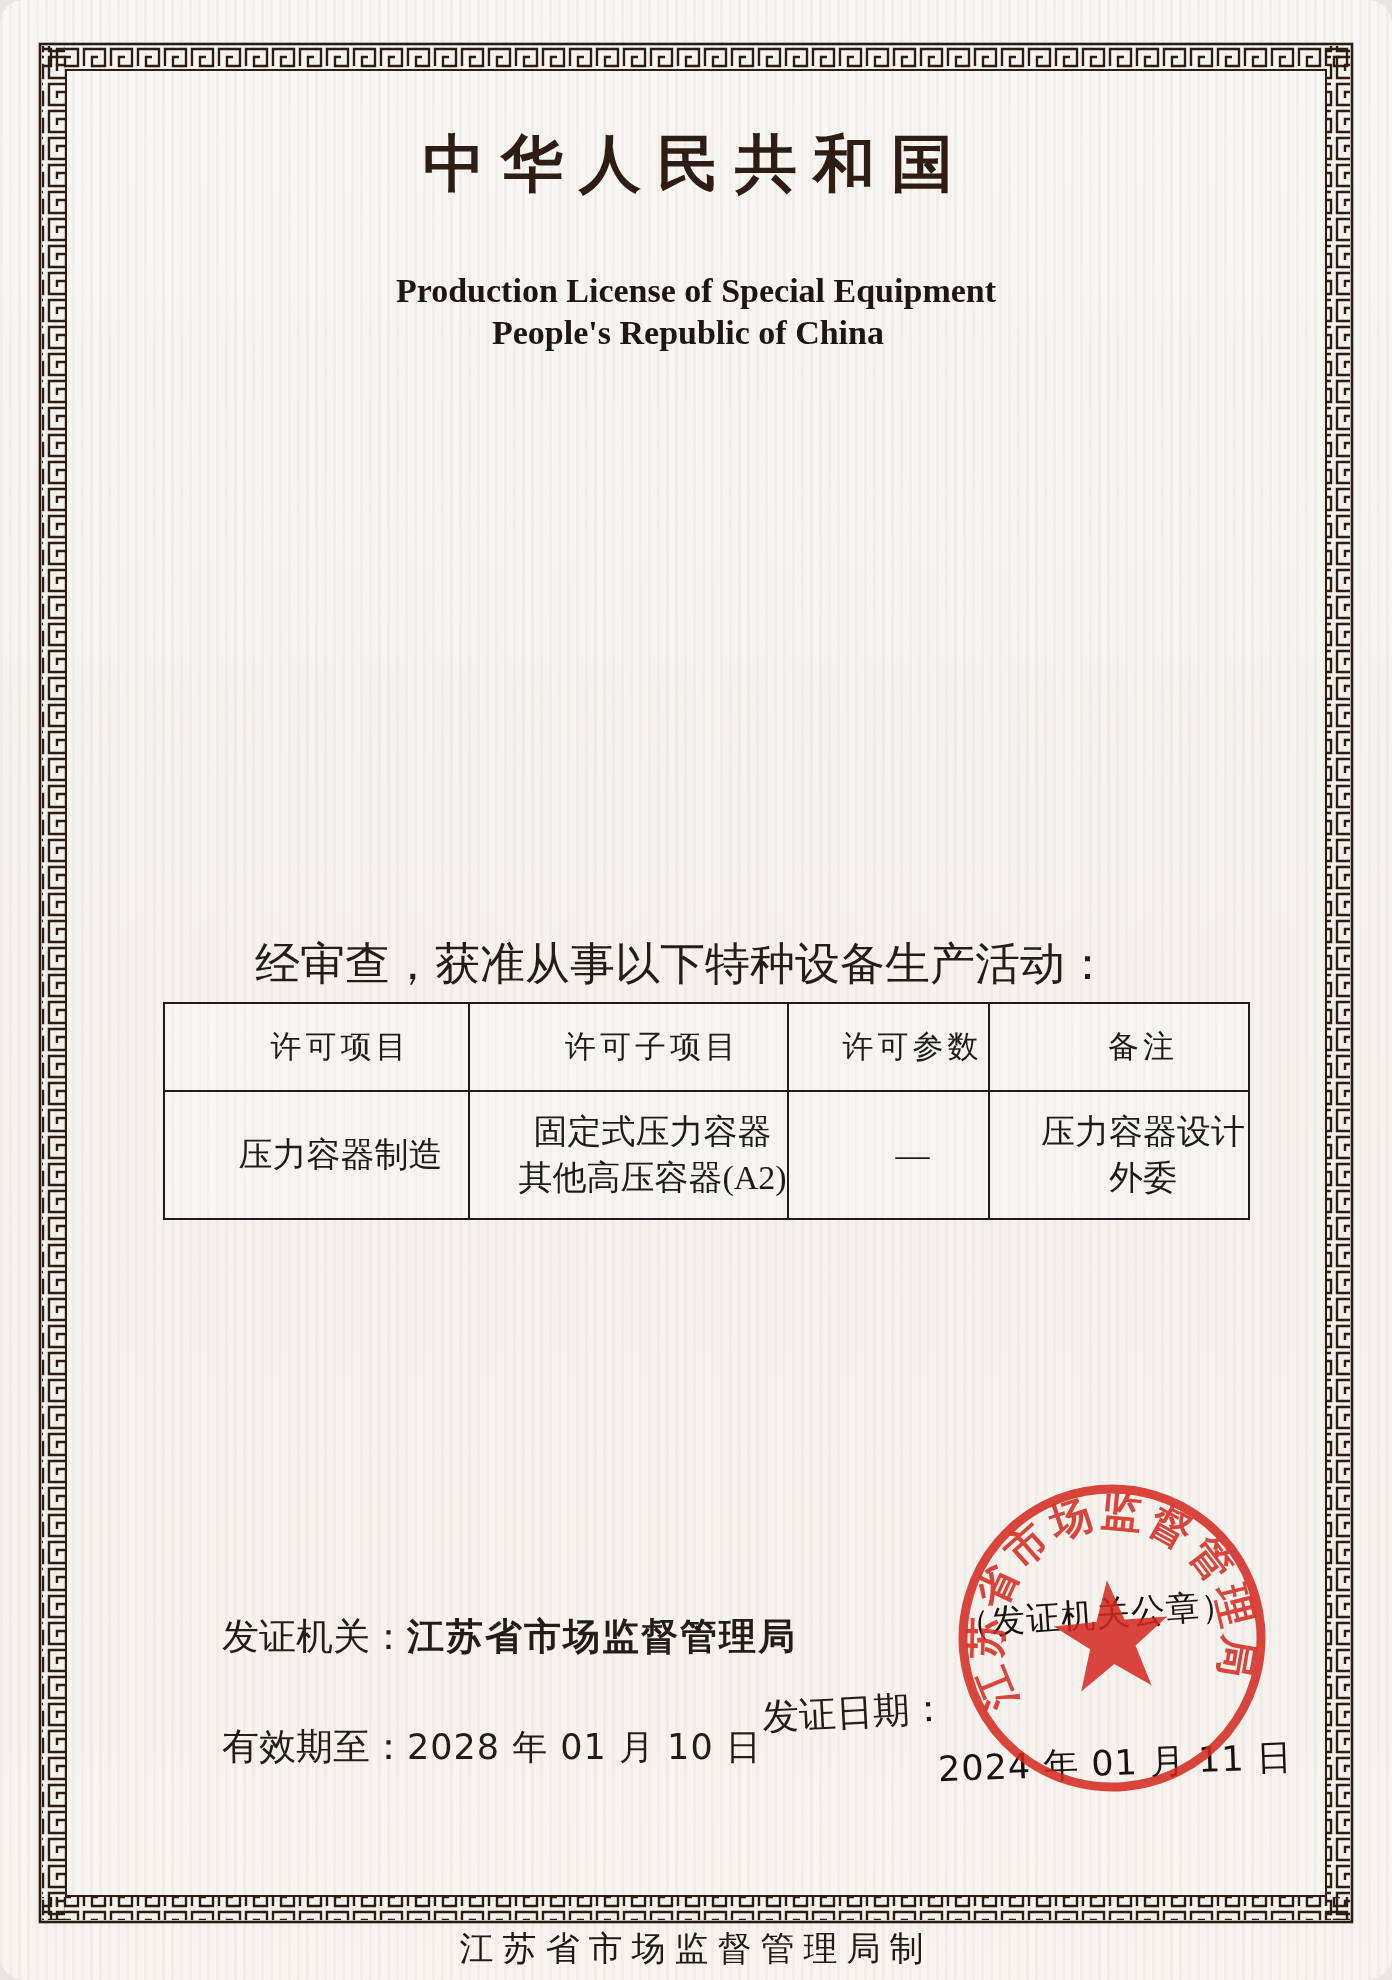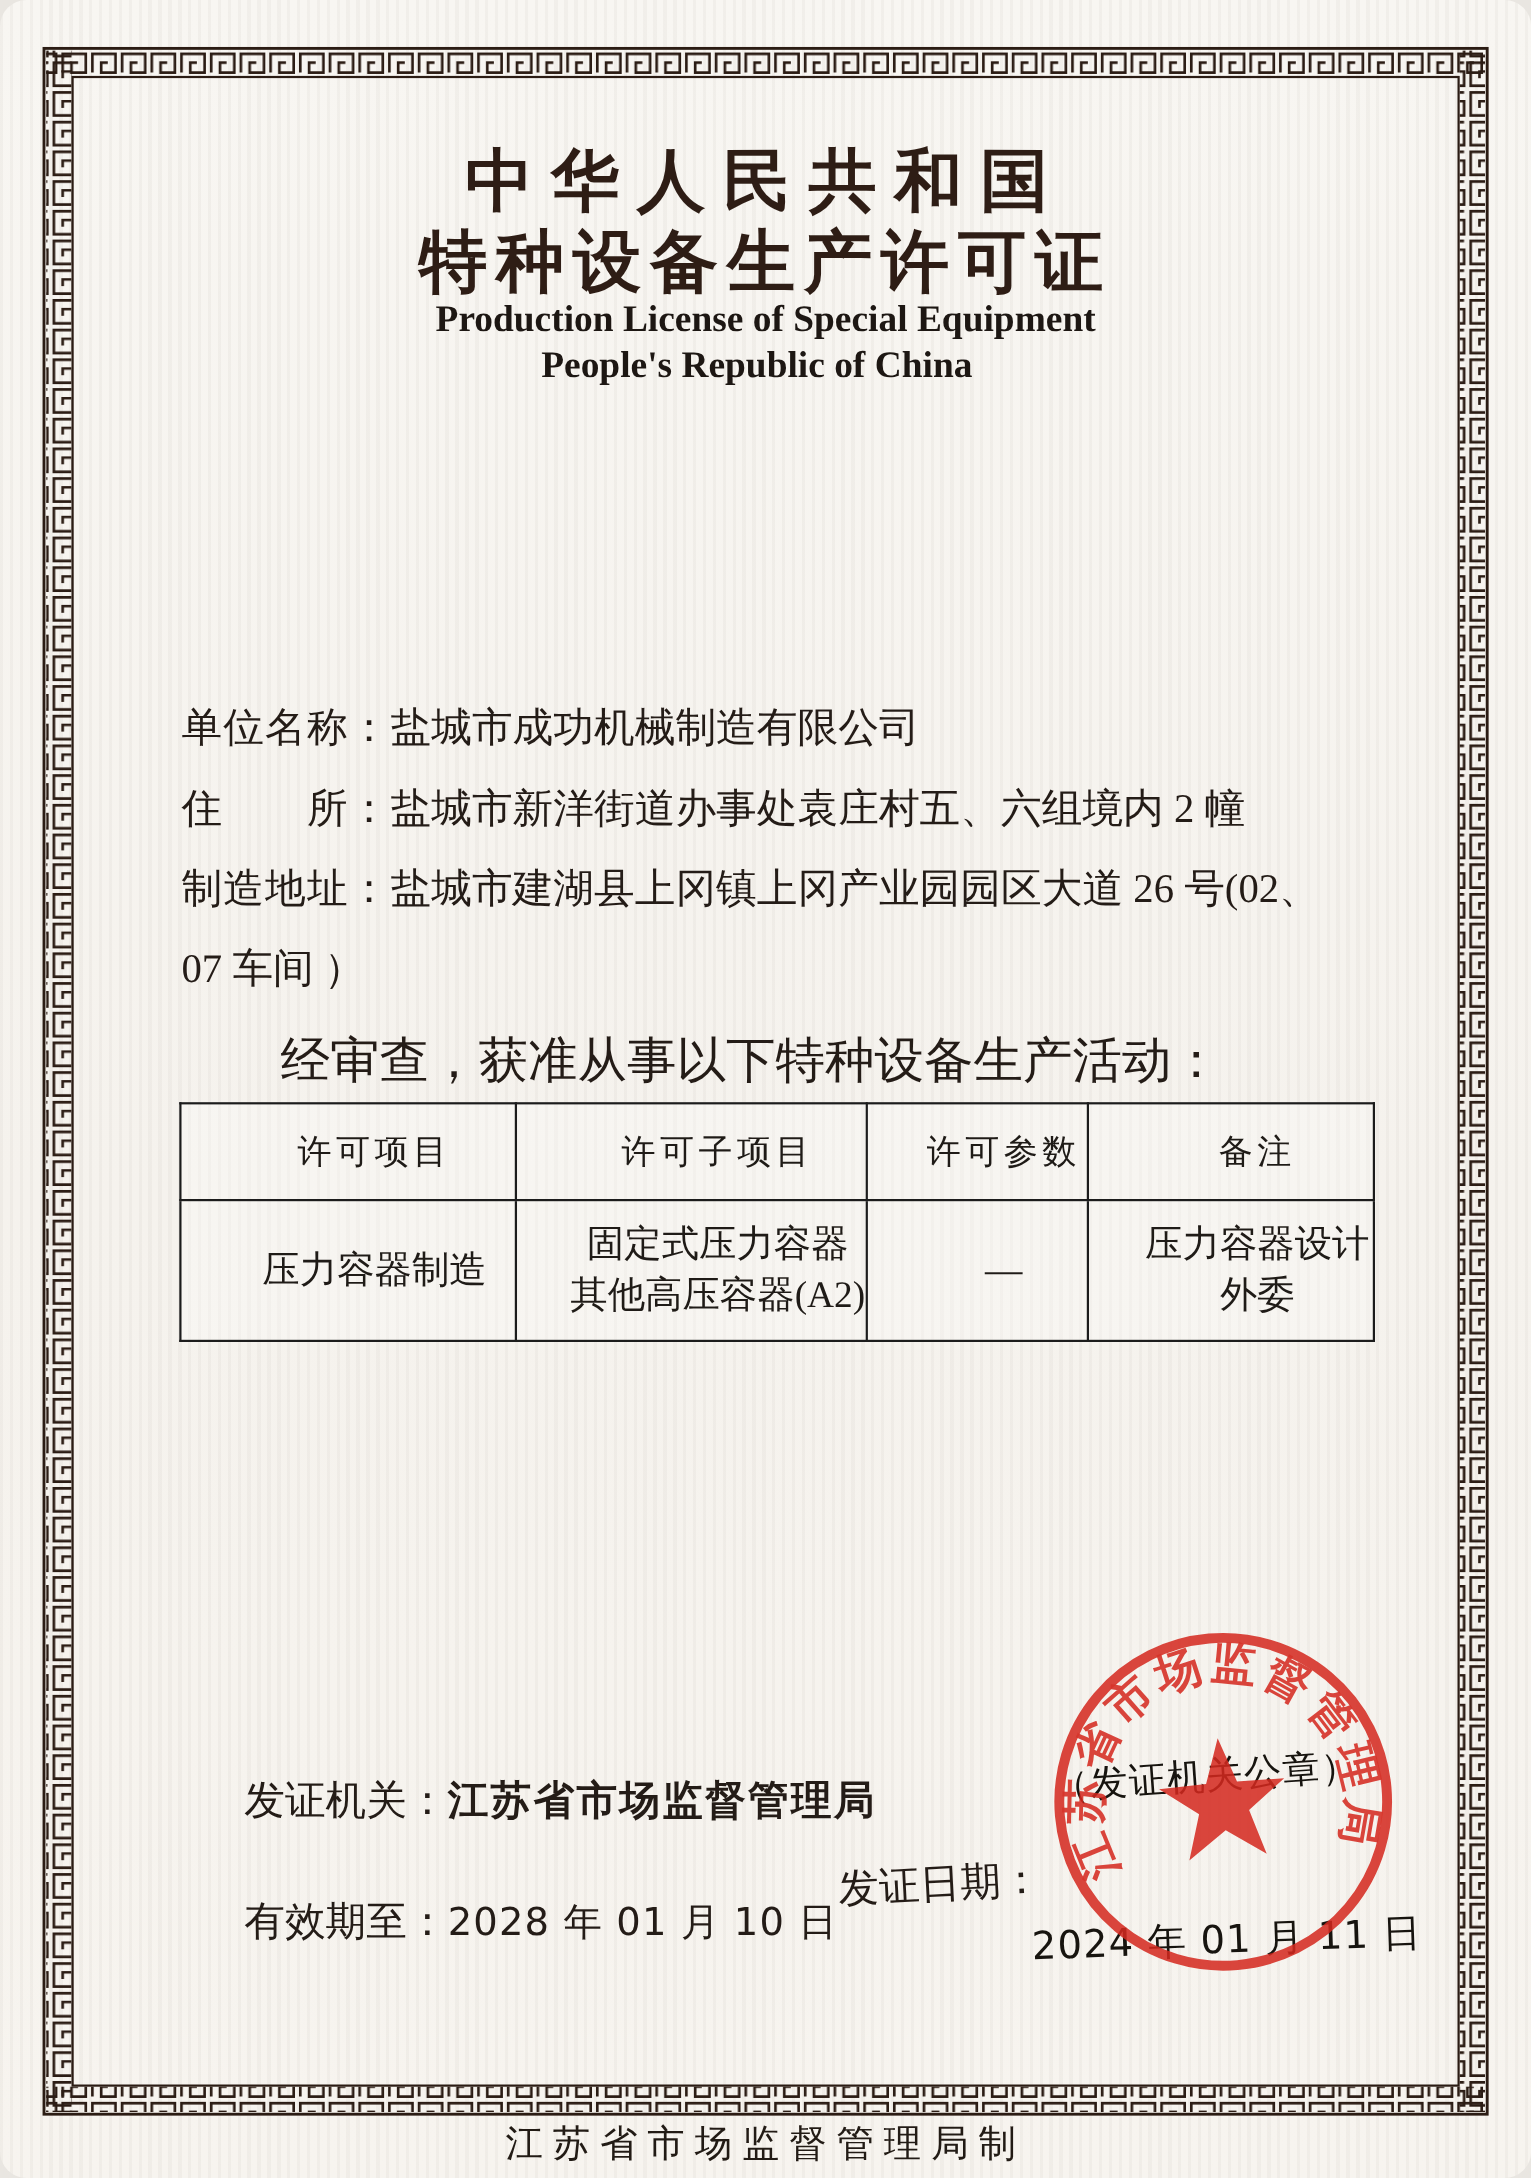--- a/index.html
+++ b/index.html
@@ -84,30 +84,24 @@
     </defs>
     <rect x="40" y="44" width="1312" height="1878" fill="none" stroke="#2b1c14" stroke-width="2.6"></rect>
     <rect x="66" y="70" width="1260" height="1826" fill="none" stroke="#2b1c14" stroke-width="2"></rect>
     <rect x="42" y="46" width="1308" height="23" fill="url(#fretH)"></rect>
     <rect x="42" y="1897" width="1308" height="23" fill="url(#fretH)"></rect>
     <rect x="42" y="46" width="23" height="1874" fill="url(#fretV)"></rect>
     <rect x="1327" y="46" width="23" height="1874" fill="url(#fretV)"></rect>
   </svg>
 
   <div class="title-cn-1">中华人民共和国</div>
-  <div class="title-cn-2">特种设备生产许可证</div>
   <div class="title-en-1">Production License of Special Equipment</div>
   <div class="title-en-2">People's Republic of China</div>
 
 
-  <div class="fields">
-    <p><span class="lbl">单位名称：</span><span>盐城市成功机械制造有限公司</span></p>
-    <p><span class="lbl">住　　所：</span><span>盐城市新洋街道办事处袁庄村五、六组境内 2 幢</span></p>
-    <p><span class="lbl">制造地址：</span><span>盐城市建湖县上冈镇上冈产业园园区大道 26 号(02、07 车间 ）</span></p>
-  </div>
 
   <div class="review-note">经审查，获准从事以下特种设备生产活动：</div>
 
   <table class="permit">
     <colgroup>
       <col style="width:305px">
         <col style="width:319px">
         <col style="width:201px">
         <col style="width:260px">
     </colgroup>

